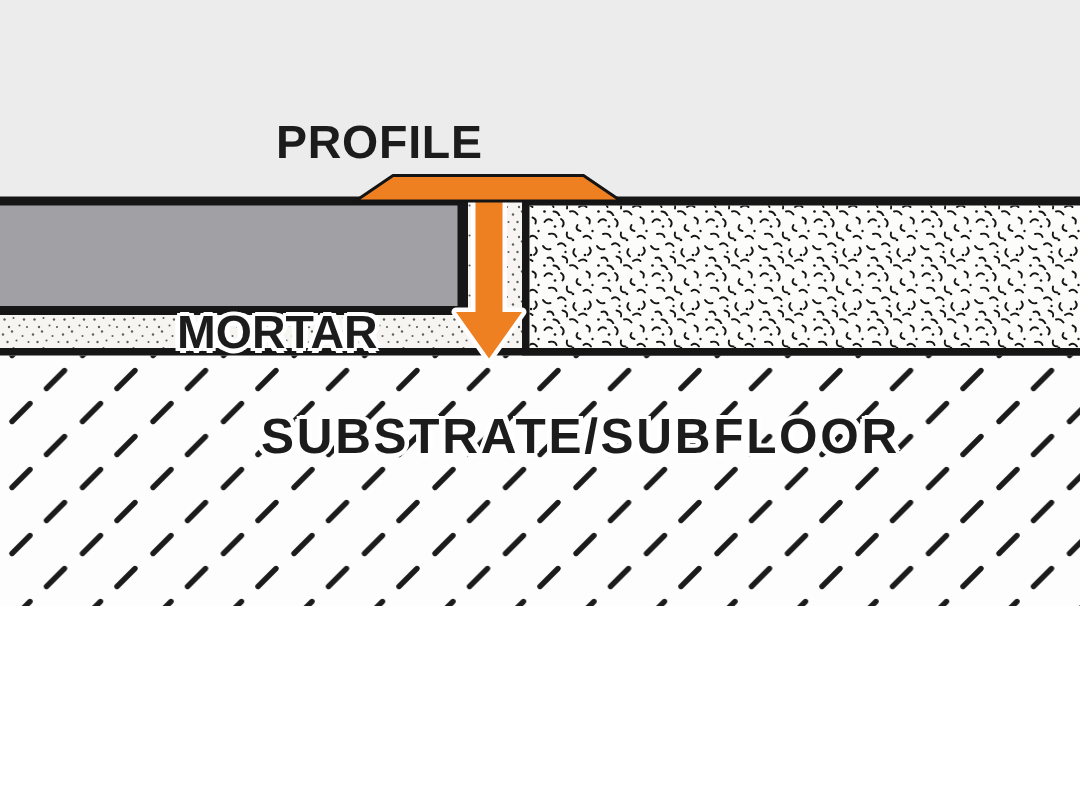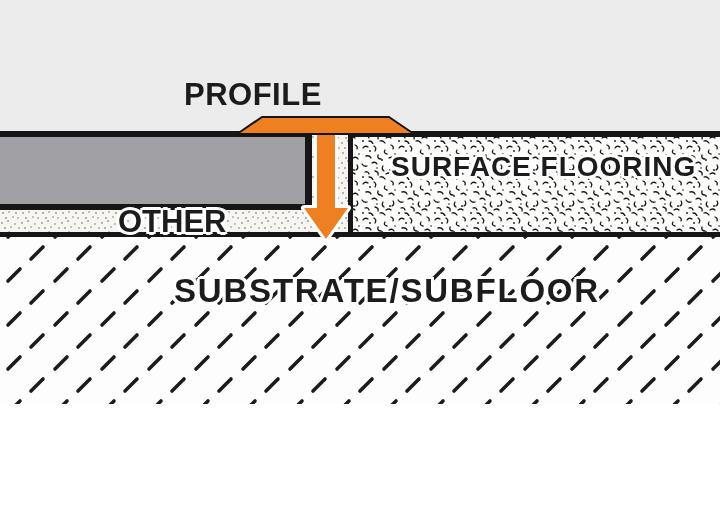--- a/index.html
+++ b/index.html
@@ -113,20 +113,19 @@
     <rect x="0" y="137" width="305" height="67" fill="#A1A1A5"></rect>
 
     <rect x="0" y="232" width="720" height="5" fill="#161616"></rect>
 
     <polygon points="317,130 335,130 335,208 348,208 326,239 304,208 317,208" fill="#EF8022" stroke="#ffffff" stroke-width="6" stroke-linejoin="round" style="paint-order:stroke"></polygon>
 
     <polygon points="237,134 262,117 389,117 414,134" fill="#EF8022" stroke="#141414" stroke-width="2" stroke-linejoin="round"></polygon>
   </svg>
 
   <div class="lbl lbl-profile">PROFILE</div>
-  <div class="lbl lbl-mortar halo">OTHER</div>
+  <div class="lbl lbl-mortar halo">MORTAR</div>
   <div class="lbl lbl-flooring halo">
-    <div>SURFACE FLOORING</div>
   </div>
   <div class="lbl lbl-substrate halo">SUBSTRATE/SUBFLOOR</div>
 
 
 </div>
 
 </body></html>

